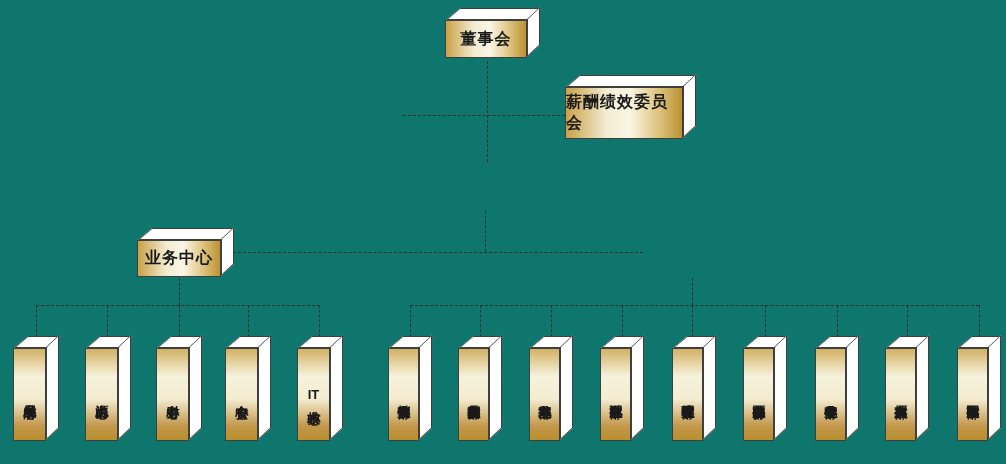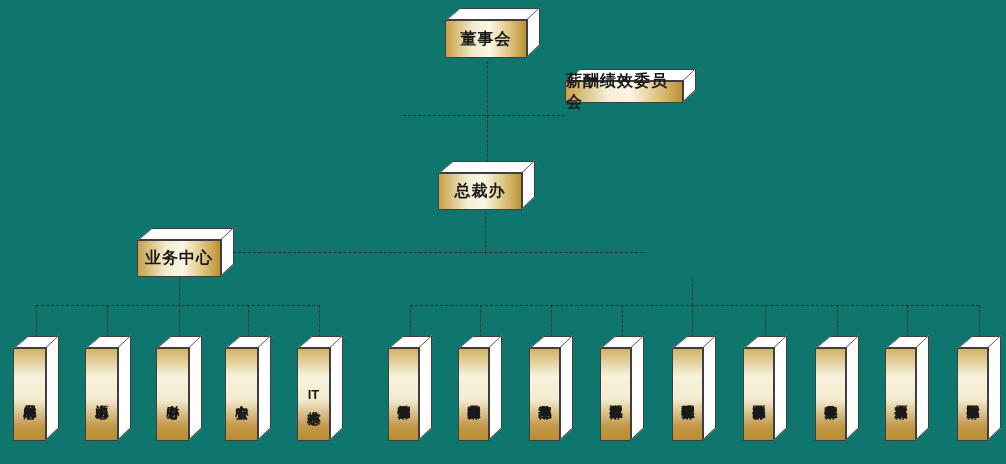--- a/index.html
+++ b/index.html
@@ -77,27 +77,24 @@
   <div class="vline" style="left:692px;top:305px;height:32px"></div>
   <div class="vline" style="left:765px;top:305px;height:32px"></div>
   <div class="vline" style="left:837px;top:305px;height:32px"></div>
   <div class="vline" style="left:907px;top:305px;height:32px"></div>
   <div class="vline" style="left:979px;top:305px;height:32px"></div>
 
   <div class="box hbox" style="left:445px;top:20px;width:82px;height:38px">
     <div class="face">董事会</div>
   </div>
 
-  <div class="box hbox" style="left:565px;top:81px;width:118px;height:22px">
+  <div class="box hbox" style="left:565px;top:87px;width:118px;height:52px">
     <div class="face">薪酬绩效委员会</div>
   </div>
 
-  <div class="box hbox" style="left:438px;top:173px;width:84px;height:37px">
-    <div class="face">总裁办</div>
-  </div>
 
   <div class="box hbox" style="left:137px;top:240px;width:84px;height:37px">
     <div class="face">业务中心</div>
   </div>
 
   <div class="box vbox" style="left:13px;top:348px;width:33px;height:93px">
     <div class="face vlabel">品牌发展中心</div>
   </div>
   <div class="box vbox" style="left:85px;top:348px;width:33px;height:93px">
     <div class="face vlabel">人力资源中心</div>

